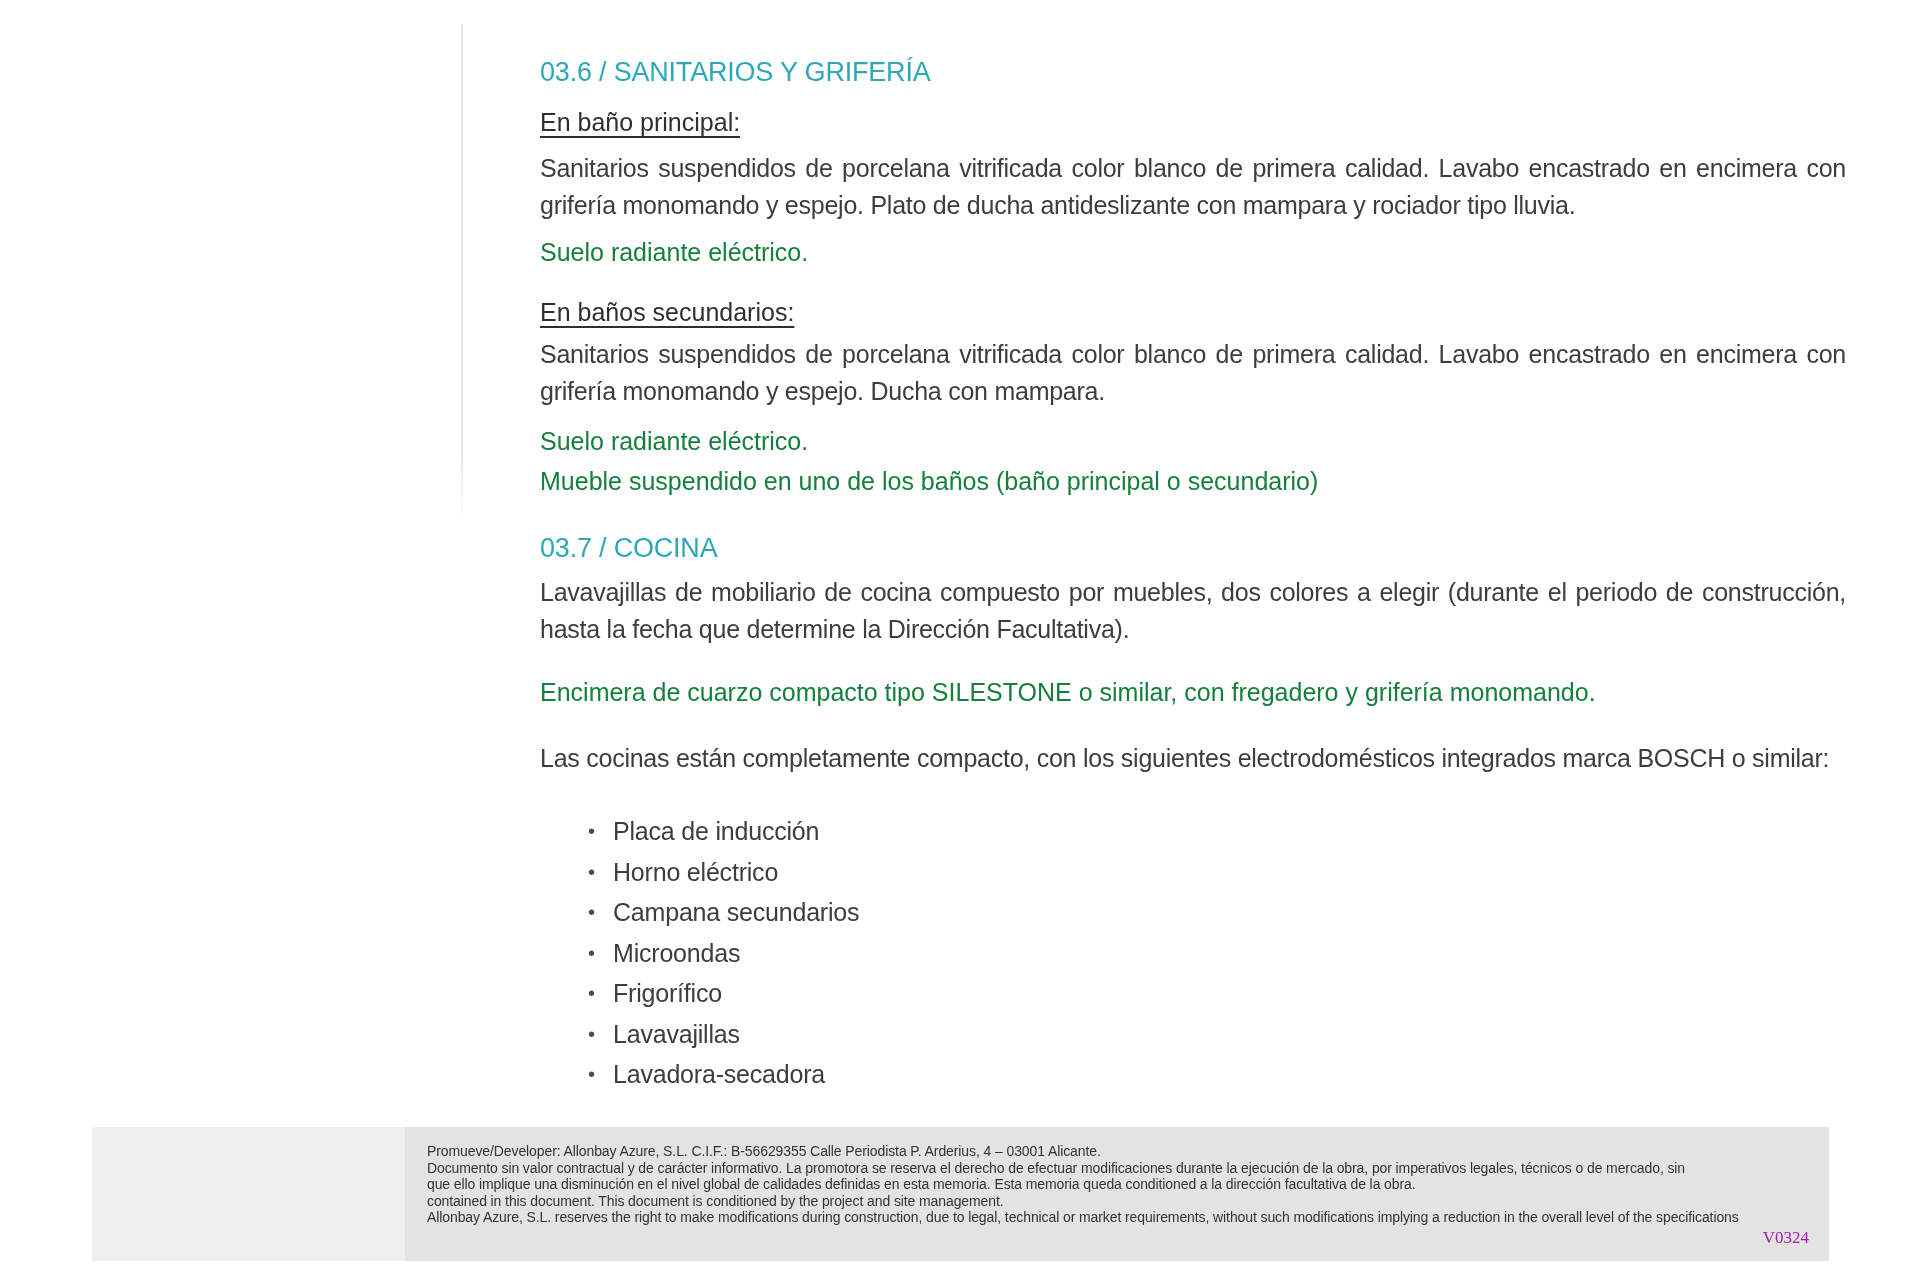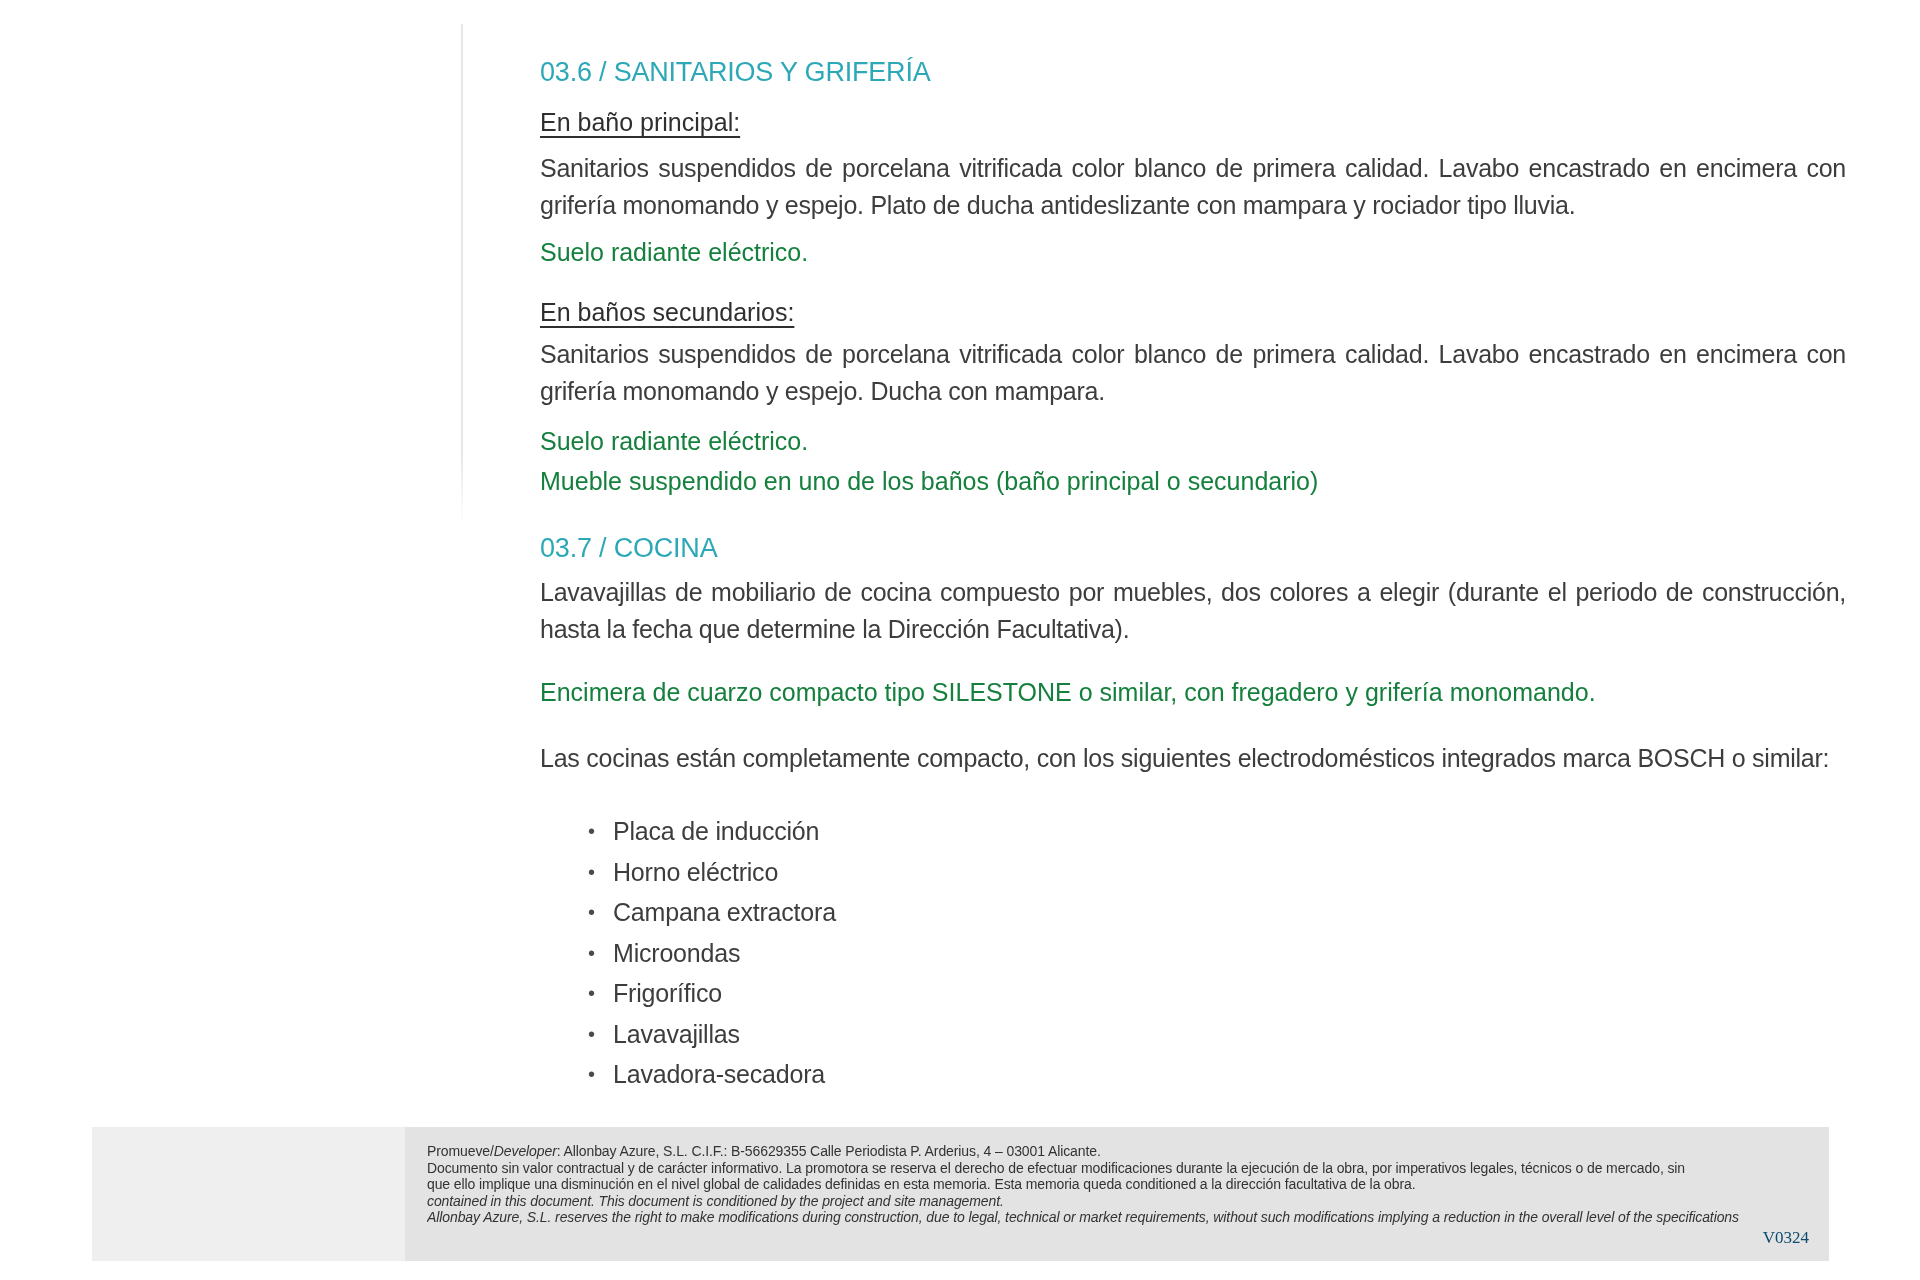--- a/index.html
+++ b/index.html
@@ -49,25 +49,25 @@
   }
   .footer-right-box {
     position: absolute; left: 405px; top: 1103px; width: 1424px; height: 134px;
     background: #e3e3e3;
   }
   .footer-text {
     position: absolute; left: 22px; top: 16px; right: 20px;
     font-size: 14px; line-height: 16.5px; color: #333333; letter-spacing: -0.1px;
   }
   .footer-text .fline { white-space: nowrap; overflow: hidden; }
-  .footer-text .it { font-style: italic; }
+  .footer-text .it { }
   .version {
     position: absolute; right: 20px; bottom: 13px;
     font-family: "Liberation Serif", "DejaVu Serif", serif;
-    font-size: 17px; color: #0c4a6e;
+    font-size: 17px; color: #a21caf;
   }
 </style>
 </head>
 <body style="--accent: #2ca8b7; --footer-box-left: #efefef; --footer_box_left: #efefef; --footer-box-right: #e3e3e3; --footer_box_right: #e3e3e3;">
 
 <div class="page">
 
   <div class="edge-line"></div>
 
   <div class="content">
@@ -100,21 +100,21 @@
       <li>
         <span class="dot">•</span>
         <span>Placa de inducción</span>
       </li>
       <li>
         <span class="dot">•</span>
         <span>Horno eléctrico</span>
       </li>
       <li>
         <span class="dot">•</span>
-        <span>Campana extractora</span>
+        <span>Campana secundarios</span>
       </li>
       <li>
         <span class="dot">•</span>
         <span>Microondas</span>
       </li>
       <li>
         <span class="dot">•</span>
         <span>Frigorífico</span>
       </li>
       <li>

